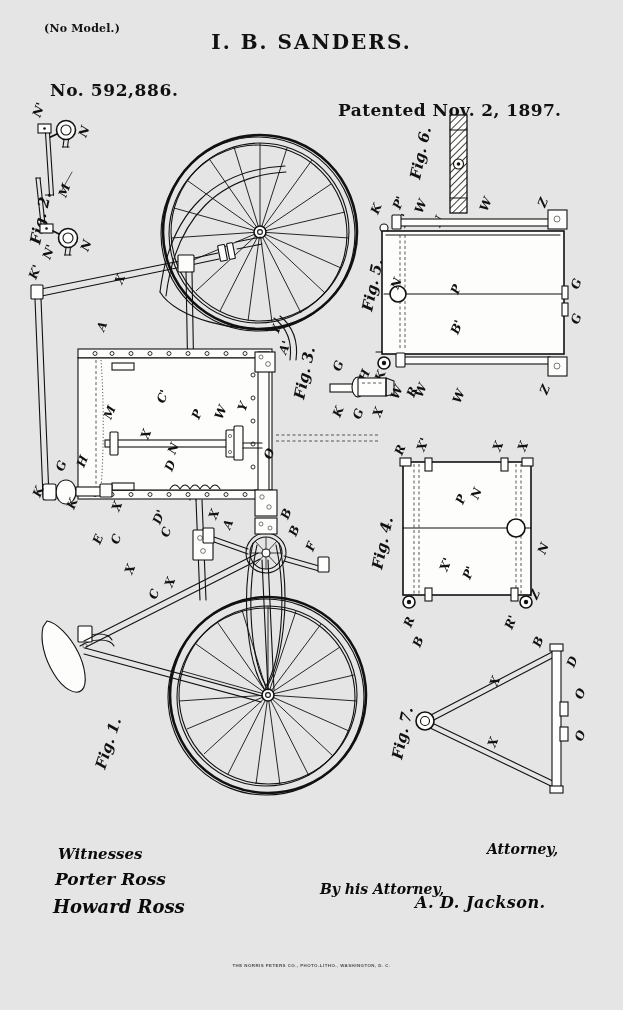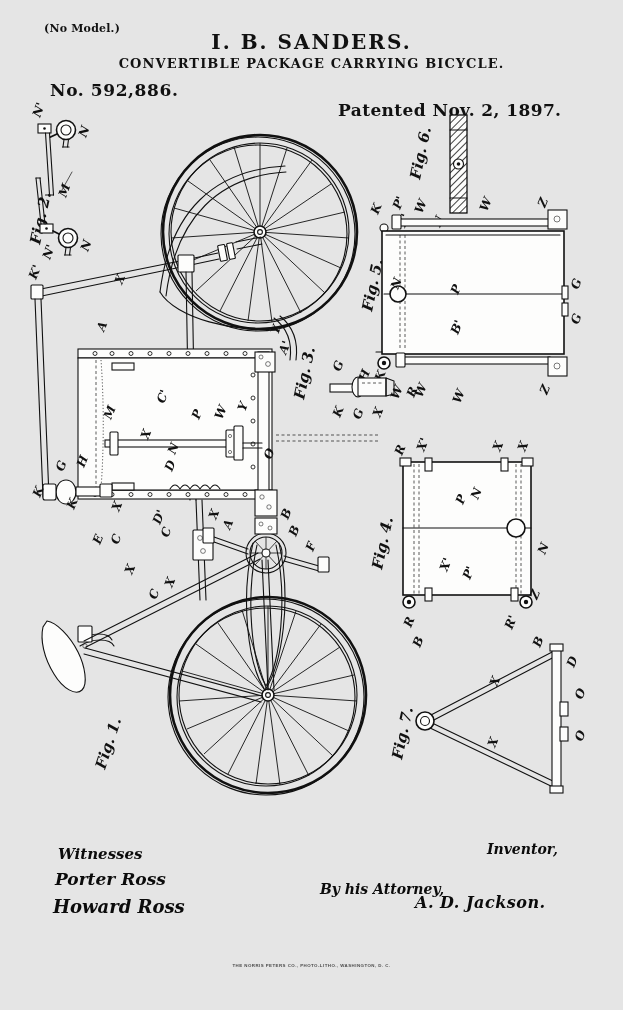--- a/index.html
+++ b/index.html
@@ -94,21 +94,20 @@
 
   
 </style>
 </head>
 <body>
 
 <div id="page">
 
   <div class="no-model">(No Model.)</div>
   <div class="inventor-name">I. B. SANDERS.</div>
-  <div class="invention-title">CONVERTIBLE PACKAGE CARRYING BICYCLE.</div>
   <div class="patent-number">No. 592,886.</div>
   <div class="patent-date">Patented Nov. 2, 1897.</div>
 
   <svg id="drawing" viewBox="0 0 623 1010">
     <defs>
       <style>
         .ln   { fill:none; stroke:#111; stroke-width:1.1; stroke-linecap:round; stroke-linejoin:round; }
         .ln2  { fill:none; stroke:#111; stroke-width:1.8; stroke-linecap:round; stroke-linejoin:round; }
         .ln3  { fill:none; stroke:#111; stroke-width:2.6; stroke-linecap:round; stroke-linejoin:round; }
         .thin { fill:none; stroke:#111; stroke-width:0.7; stroke-linecap:round; stroke-linejoin:round; }
@@ -552,19 +551,19 @@
         <text class="ref" transform="translate(582,700) rotate(-68)">O</text>
         <text class="ref" transform="translate(582,742) rotate(-68)">O</text>
       </g>
     </g>
 
   </svg>
 
   <div class="script witness-head">Witnesses</div>
   <div class="script witness-1">Porter Ross</div>
   <div class="script witness-2">Howard Ross</div>
-  <div class="script inventor-lbl">Inventor,</div>
+  <div class="script inventor-lbl">Attorney,</div>
   <div class="script attorney-lbl">By his Attorney,</div>
   <div class="script attorney-sig">A. D. Jackson.</div>
 
   <div class="printer-credit">THE NORRIS PETERS CO., PHOTO-LITHO., WASHINGTON, D. C.</div>
 
 </div>
 
 </body></html>

